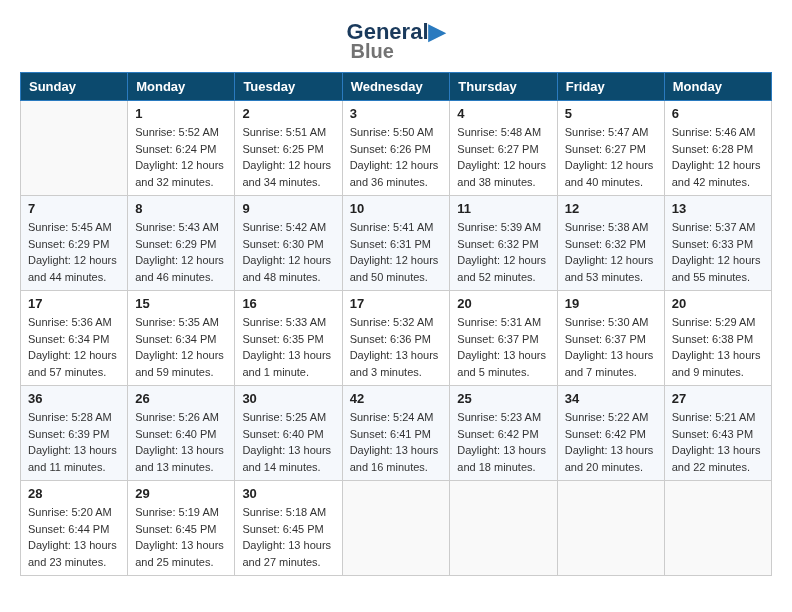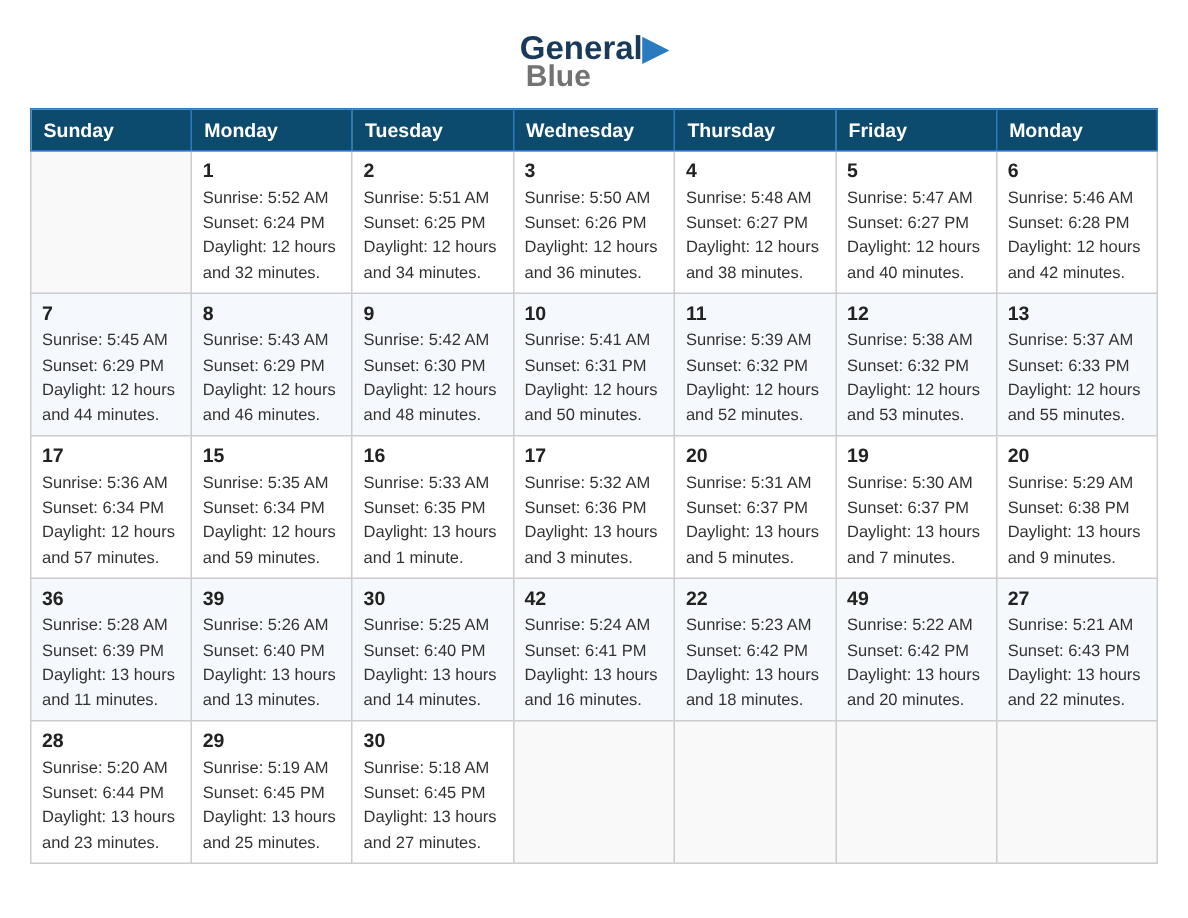--- a/index.html
+++ b/index.html
@@ -209,37 +209,37 @@
           <span class="day-number">20</span>
           <div class="day-info">Sunrise: 5:29 AM<br>Sunset: 6:38 PM<br>Daylight: 13 hours<br>and 9 minutes.</div>
         </td>
       </tr>
       <tr>
         <td>
           <span class="day-number">36</span>
           <div class="day-info">Sunrise: 5:28 AM<br>Sunset: 6:39 PM<br>Daylight: 13 hours<br>and 11 minutes.</div>
         </td>
         <td>
-          <span class="day-number">39</span>
+          <span class="day-number">26</span>
           <div class="day-info">Sunrise: 5:26 AM<br>Sunset: 6:40 PM<br>Daylight: 13 hours<br>and 13 minutes.</div>
         </td>
         <td>
           <span class="day-number">30</span>
           <div class="day-info">Sunrise: 5:25 AM<br>Sunset: 6:40 PM<br>Daylight: 13 hours<br>and 14 minutes.</div>
         </td>
         <td>
           <span class="day-number">42</span>
           <div class="day-info">Sunrise: 5:24 AM<br>Sunset: 6:41 PM<br>Daylight: 13 hours<br>and 16 minutes.</div>
         </td>
         <td>
-          <span class="day-number">22</span>
+          <span class="day-number">25</span>
           <div class="day-info">Sunrise: 5:23 AM<br>Sunset: 6:42 PM<br>Daylight: 13 hours<br>and 18 minutes.</div>
         </td>
         <td>
-          <span class="day-number">49</span>
+          <span class="day-number">34</span>
           <div class="day-info">Sunrise: 5:22 AM<br>Sunset: 6:42 PM<br>Daylight: 13 hours<br>and 20 minutes.</div>
         </td>
         <td>
           <span class="day-number">27</span>
           <div class="day-info">Sunrise: 5:21 AM<br>Sunset: 6:43 PM<br>Daylight: 13 hours<br>and 22 minutes.</div>
         </td>
       </tr>
       <tr>
         <td>
           <span class="day-number">28</span>

